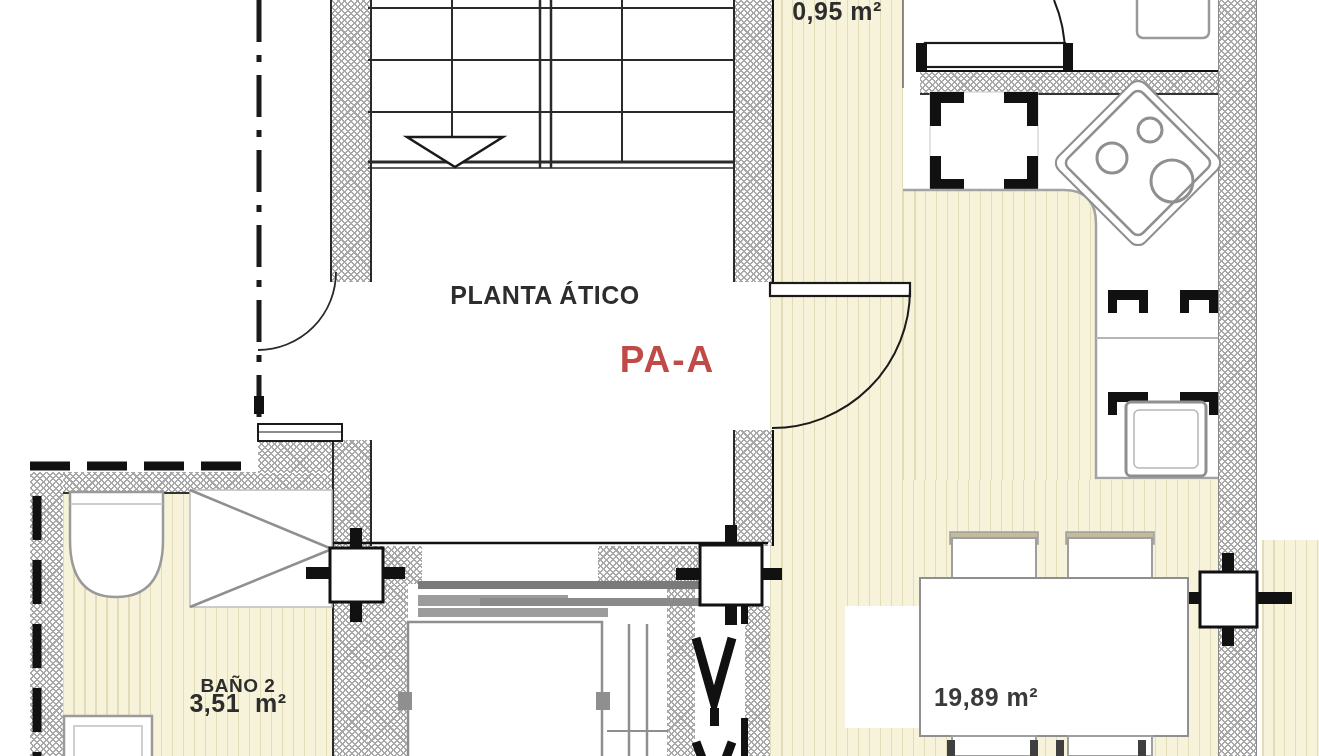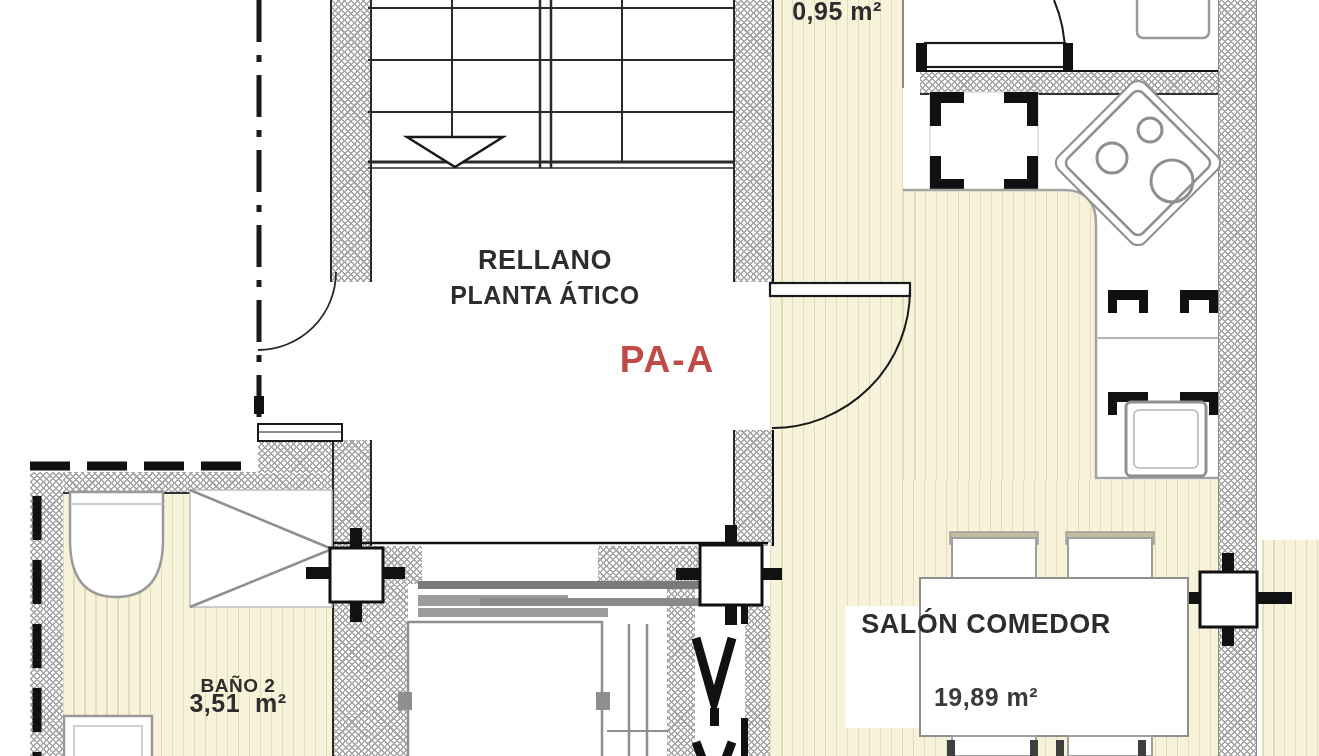--- a/index.html
+++ b/index.html
@@ -221,22 +221,20 @@
       <rect x="1068" y="736" width="84" height="20" fill="#ffffff" stroke="#9f9f9f" stroke-width="2"></rect>
     </g>
     <g fill="#3f3f3f">
       <rect x="947" y="740" width="8" height="16"></rect>
       <rect x="1030" y="740" width="8" height="16"></rect>
       <rect x="1056" y="740" width="8" height="16"></rect>
       <rect x="1138" y="740" width="8" height="16"></rect>
     </g>
   </svg>
 
-  <div class="lbl" style="left:420px;top:246px;width:250px;font-size:27px;">RELLANO</div>
   <div class="lbl" style="left:400px;top:282px;width:290px;font-size:25px;">PLANTA ÁTICO</div>
   <div class="lbl red" style="left:595px;top:340px;width:145px;font-size:37px;letter-spacing:2px;text-align:center;">PA-A</div>
   <div class="lbl" style="left:772px;top:-2px;width:130px;font-size:25px;">0,95 m²</div>
   <div class="lbl" style="left:158px;top:676px;width:160px;font-size:19px;">BAÑO 2</div>
   <div class="lbl" style="left:158px;top:690px;width:160px;font-size:25px;white-space:pre;">3,51  m²</div>
-  <div class="lbl" style="left:840px;top:610px;width:292px;font-size:27px;">SALÓN COMEDOR</div>
   <div class="lbl" style="left:840px;top:684px;width:292px;font-size:25px;color:#3a3a3a;text-align:center;">19,89 m²</div>
 
 </div>
 
 </body></html>

